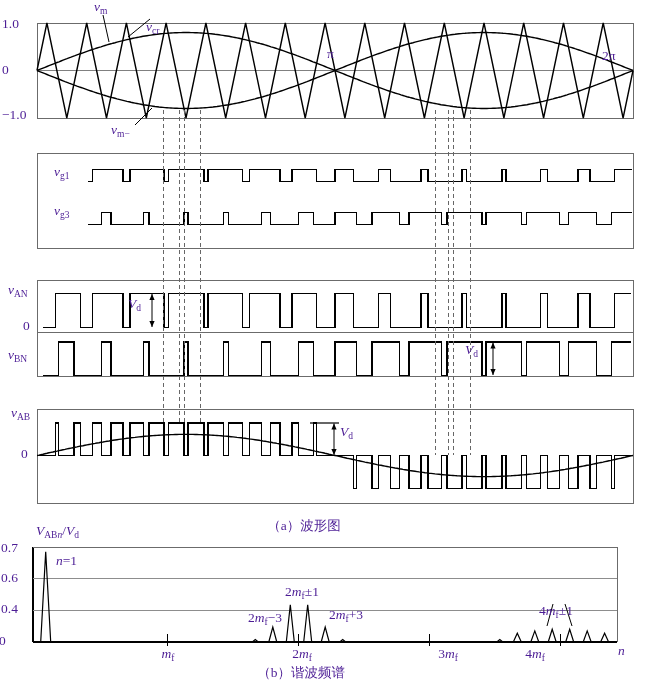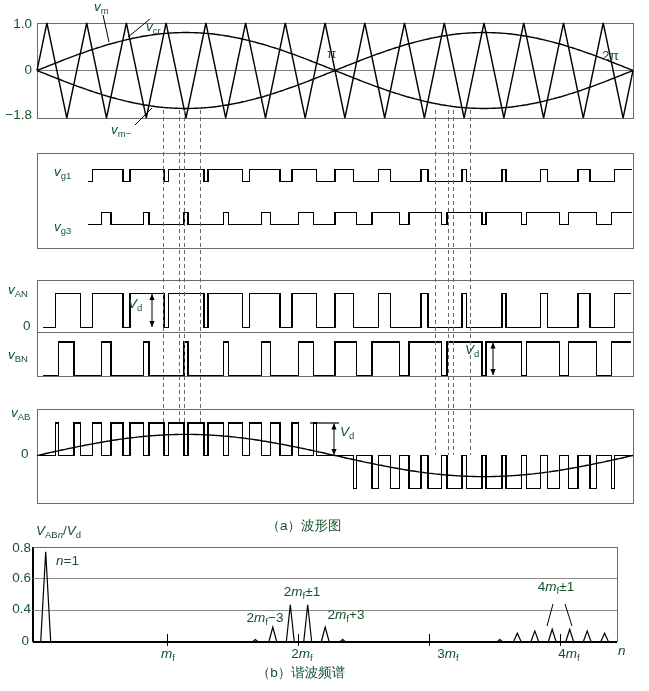--- a/index.html
+++ b/index.html
@@ -1,24 +1,24 @@
 <!DOCTYPE html>
 <html><head>
 <meta charset="utf-8">
 <style>
   html,body{margin:0;padding:0;background:#fff}
   #fig{position:relative;width:649px;height:691px;background:#fff;overflow:hidden;
        font-family:"Liberation Serif",serif;color:#000}
   #plot{position:absolute;left:0;top:0}
-  .lbl{position:absolute;font-family:Liberation Sans, sans-serif;font-size:13.5px;
-       line-height:1.1;white-space:nowrap;color:#14532d}
+  .lbl{position:absolute;font-family:Liberation Serif, serif;font-size:13.5px;
+       line-height:1.1;white-space:nowrap;color:#4c1d95}
   .lbl sub{font-size:9.5px;vertical-align:-2.5px}
   .lbl .it{font-style:italic}
   .c{transform:translateX(-50%)}
-  .r{text-align:right;width:30px}
+  .r{text-align:left;width:30px}
 </style>
 </head>
 <body>
 
 <div id="fig">
   <svg id="plot" width="649" height="691" viewBox="0 0 649 691">
       <rect x="37" y="23" width="596" height="95" fill="none" stroke="#6b6b6b" stroke-width="1" shape-rendering="crispEdges"></rect>
       <rect x="37" y="153" width="596" height="95" fill="none" stroke="#6b6b6b" stroke-width="1" shape-rendering="crispEdges"></rect>
       <rect x="37" y="280" width="596" height="52" fill="none" stroke="#6b6b6b" stroke-width="1" shape-rendering="crispEdges"></rect>
       <rect x="37" y="332" width="596" height="44" fill="none" stroke="#6b6b6b" stroke-width="1" shape-rendering="crispEdges"></rect>
@@ -77,51 +77,51 @@
       <path d="M548.2,642L552.2,629.3L556.2,642" fill="none" stroke="#000" stroke-width="1.2" stroke-linejoin="miter"></path>
       <path d="M565.7,642L569.7,629.3L573.7,642" fill="none" stroke="#000" stroke-width="1.2" stroke-linejoin="miter"></path>
       <path d="M583.2,642L587.2,630.9L591.2,642" fill="none" stroke="#000" stroke-width="1.2" stroke-linejoin="miter"></path>
       <path d="M600.6,642L604.6,633.3L608.6,642" fill="none" stroke="#000" stroke-width="1.2" stroke-linejoin="miter"></path>
       <line x1="553" y1="604" x2="547" y2="626" stroke="#000" stroke-width="1"></line>
       <line x1="565" y1="604" x2="572" y2="626" stroke="#000" stroke-width="1"></line>
     </svg>
 
   <div class="lbl r" style="left:2px;top:17px">1.0</div>
   <div class="lbl r" style="left:2px;top:63px">0</div>
-  <div class="lbl r" style="left:2px;top:108px">−1.8</div>
+  <div class="lbl r" style="left:2px;top:108px">−1.0</div>
   <div class="lbl" style="left:94px;top:0px"><span class="it">v</span><sub>m</sub></div>
   <div class="lbl" style="left:146px;top:20px"><span class="it">v</span><sub>cr</sub></div>
   <div class="lbl" style="left:111px;top:123px"><span class="it">v</span><sub>m−</sub></div>
   <div class="lbl" style="left:327px;top:47px">π</div>
   <div class="lbl" style="left:602px;top:49px">2π</div>
 
   <div class="lbl" style="left:54px;top:165px"><span class="it">v</span><sub>g1</sub></div>
-  <div class="lbl" style="left:54px;top:220px"><span class="it">v</span><sub>g3</sub></div>
+  <div class="lbl" style="left:54px;top:204px"><span class="it">v</span><sub>g3</sub></div>
 
   <div class="lbl" style="left:8px;top:283px"><span class="it">v</span><sub>AN</sub></div>
   <div class="lbl" style="left:23px;top:319px">0</div>
   <div class="lbl" style="left:128px;top:297px"><span class="it">V</span><sub>d</sub></div>
   <div class="lbl" style="left:8px;top:348px"><span class="it">v</span><sub>BN</sub></div>
   <div class="lbl" style="left:465px;top:343px"><span class="it">V</span><sub>d</sub></div>
 
   <div class="lbl" style="left:11px;top:406px"><span class="it">v</span><sub>AB</sub></div>
   <div class="lbl" style="left:21px;top:447px">0</div>
   <div class="lbl" style="left:340px;top:425px"><span class="it">V</span><sub>d</sub></div>
 
   <div class="lbl c" style="left:304px;top:519px">（a）波形图</div>
   <div class="lbl c" style="left:301px;top:666px">（b）谐波频谱</div>
 
   <div class="lbl" style="left:36px;top:524px"><span class="it">V</span><sub>AB</sub><sub class="it">n</sub><span>/</span><span class="it">V</span><sub>d</sub></div>
-  <div class="lbl r" style="left:1px;top:541px">0.8</div>
+  <div class="lbl r" style="left:1px;top:541px">0.7</div>
   <div class="lbl r" style="left:1px;top:571px">0.6</div>
   <div class="lbl r" style="left:1px;top:602px">0.4</div>
   <div class="lbl r" style="left:-1px;top:634px">0</div>
   <div class="lbl" style="left:56px;top:554px"><span class="it">n</span><span>=1</span></div>
   <div class="lbl c" style="left:265px;top:611px"><span>2</span><span class="it">m</span><sub>f</sub><span>−3</span></div>
   <div class="lbl c" style="left:302px;top:585px"><span>2</span><span class="it">m</span><sub>f</sub><span>±1</span></div>
   <div class="lbl c" style="left:346px;top:608px"><span>2</span><span class="it">m</span><sub>f</sub><span>+3</span></div>
-  <div class="lbl c" style="left:556px;top:580px"><span>4</span><span class="it">m</span><sub>f</sub><span>±1</span></div>
+  <div class="lbl c" style="left:556px;top:604px"><span>4</span><span class="it">m</span><sub>f</sub><span>±1</span></div>
   <div class="lbl c" style="left:168px;top:647px"><span class="it">m</span><sub>f</sub></div>
   <div class="lbl c" style="left:302px;top:647px"><span>2</span><span class="it">m</span><sub>f</sub></div>
   <div class="lbl c" style="left:448px;top:647px"><span>3</span><span class="it">m</span><sub>f</sub></div>
-  <div class="lbl c" style="left:569px;top:647px"><span>4</span><span class="it">m</span><sub>f</sub></div>
+  <div class="lbl c" style="left:535px;top:647px"><span>4</span><span class="it">m</span><sub>f</sub></div>
   <div class="lbl" style="left:618px;top:644px"><span class="it">n</span></div>
 </div>
 
 </body></html>

